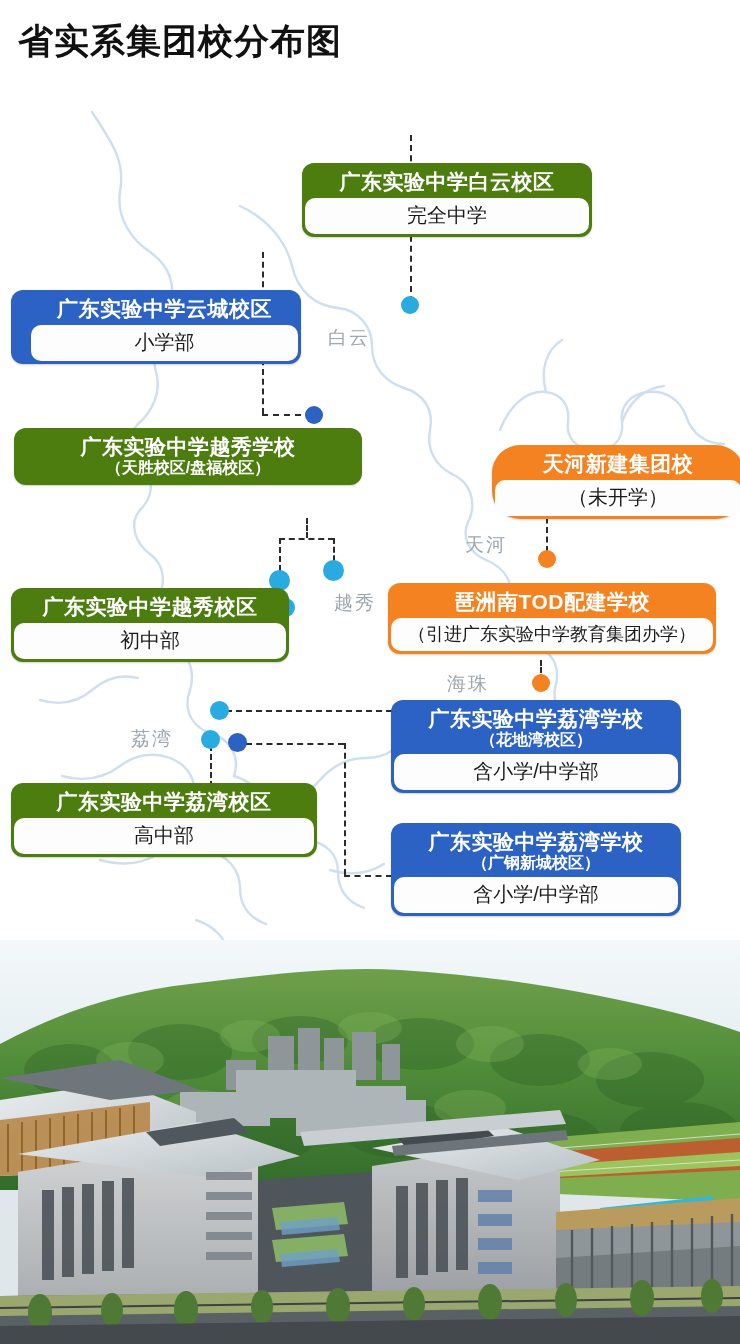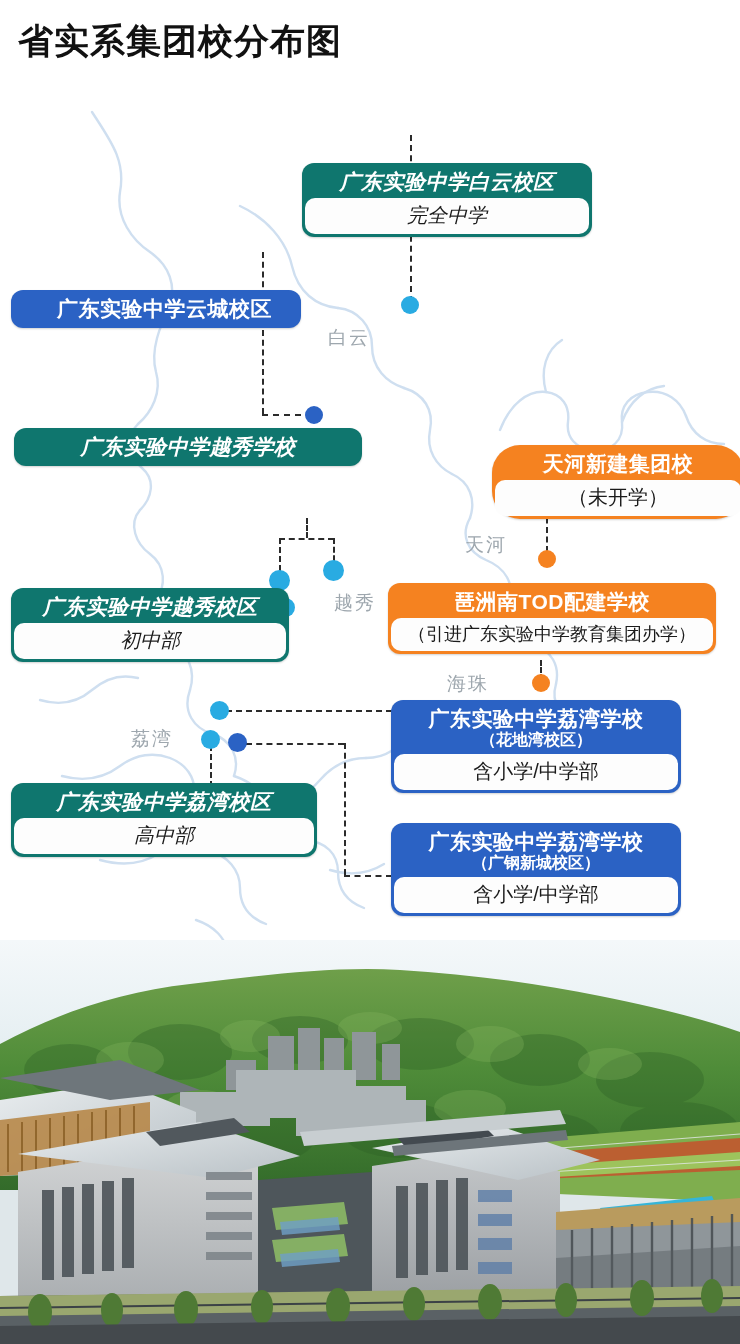--- a/index.html
+++ b/index.html
@@ -82,21 +82,21 @@
   .card .head .t2 { font-size: 16px; display: block; margin-top: 1px; }
   .card .body {
     background: #fdfdfd;
     border-radius: 10px;
     text-align: center;
     color: #1b1b1b;
     font-size: 20px;
     padding: 4px 10px 5px 10px;
     white-space: nowrap;
   }
-  .card.cyan   { background: #0f766e; font-style: italic; }
+  .card.cyan   { background: #4d7c0f; }
   .card.blue   { background: #2b62c4; }
   .card.orange { background: #f58220; }
 
   
   .photo {
     position: absolute;
     left: 0; top: 940px;
     width: 740px; height: 404px;
     overflow: hidden;
     background: #dfe7ea;
@@ -197,25 +197,27 @@
       <div class="head">
         <span class="t1">广东实验中学白云校区</span>
       </div>
       <div class="body">完全中学</div>
     </div>
 
     <div class="card blue" style="left:11px; top:190px; width:290px;padding-left:20px;">
       <div class="head">
         <span class="t1">广东实验中学云城校区</span>
       </div>
+      <div class="body">小学部</div>
     </div>
 
     <div class="card cyan" style="left:14px; top:328px; width:348px;">
       <div class="head">
         <span class="t1">广东实验中学越秀学校</span>
+        <span class="t2">（天胜校区/盘福校区）</span>
       </div>
     </div>
 
     <div class="card cyan" style="left:11px; top:488px; width:278px;">
       <div class="head">
         <span class="t1">广东实验中学越秀校区</span>
       </div>
       <div class="body">初中部</div>
     </div>
 

